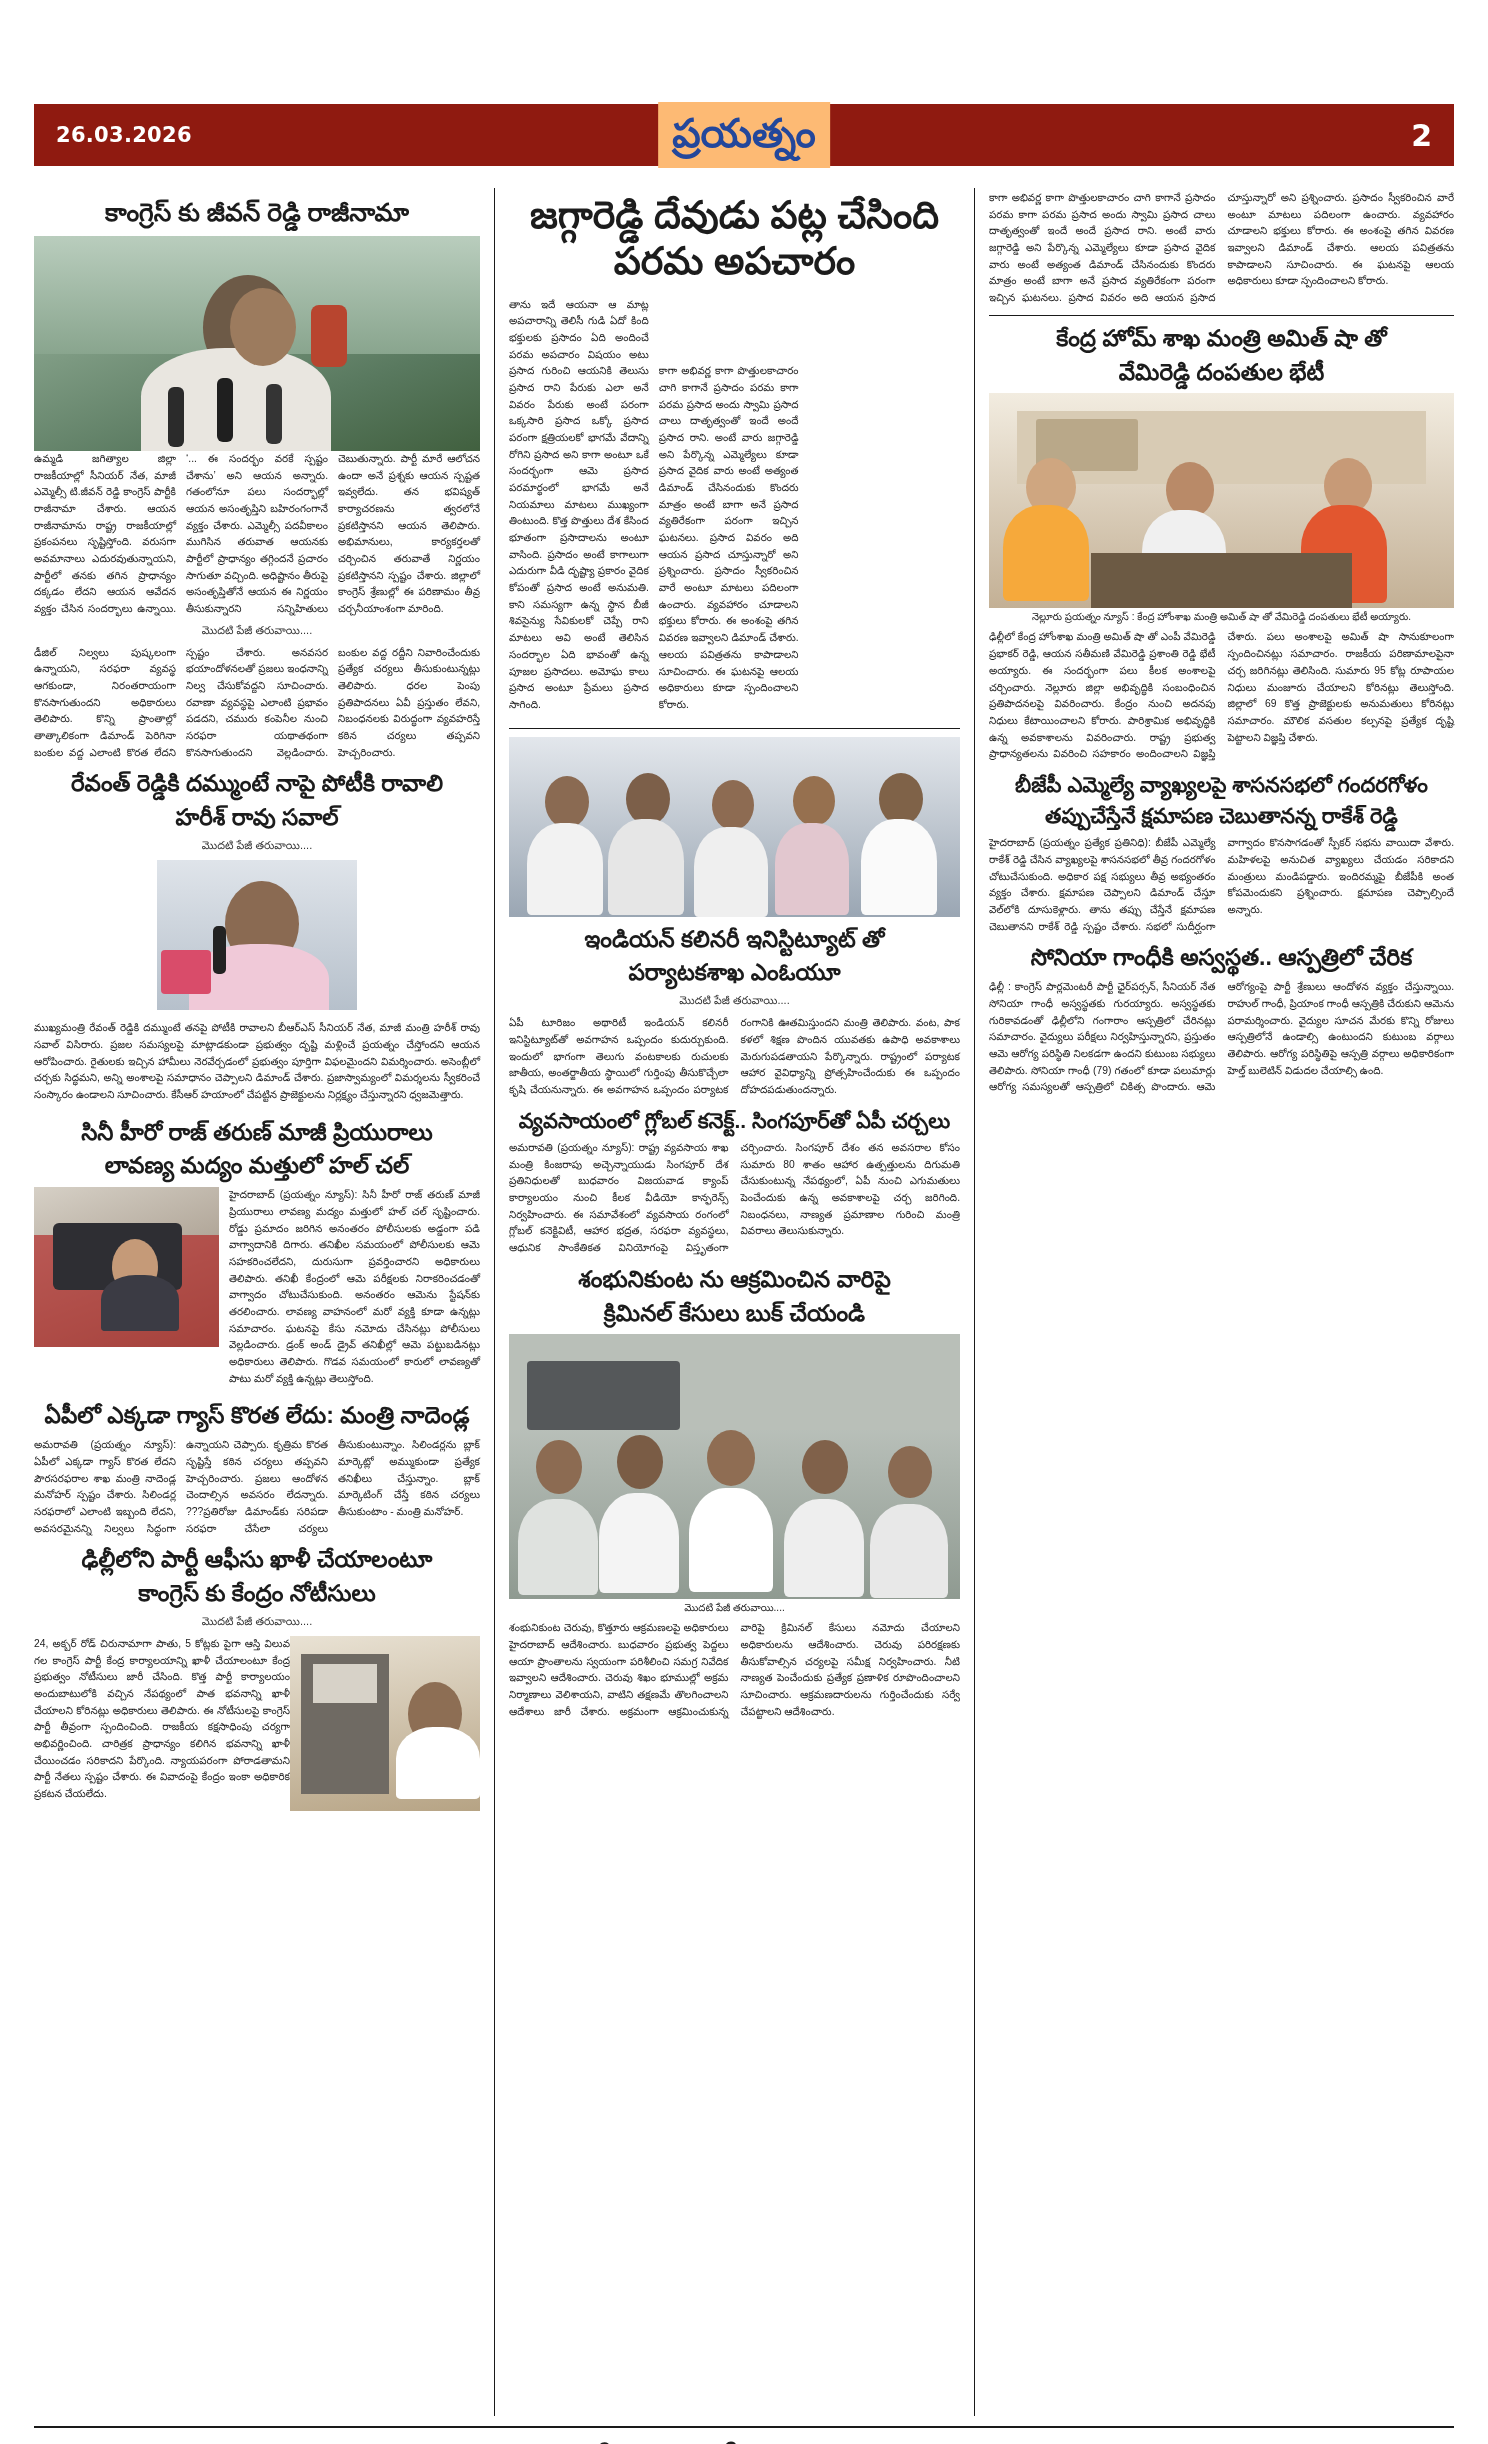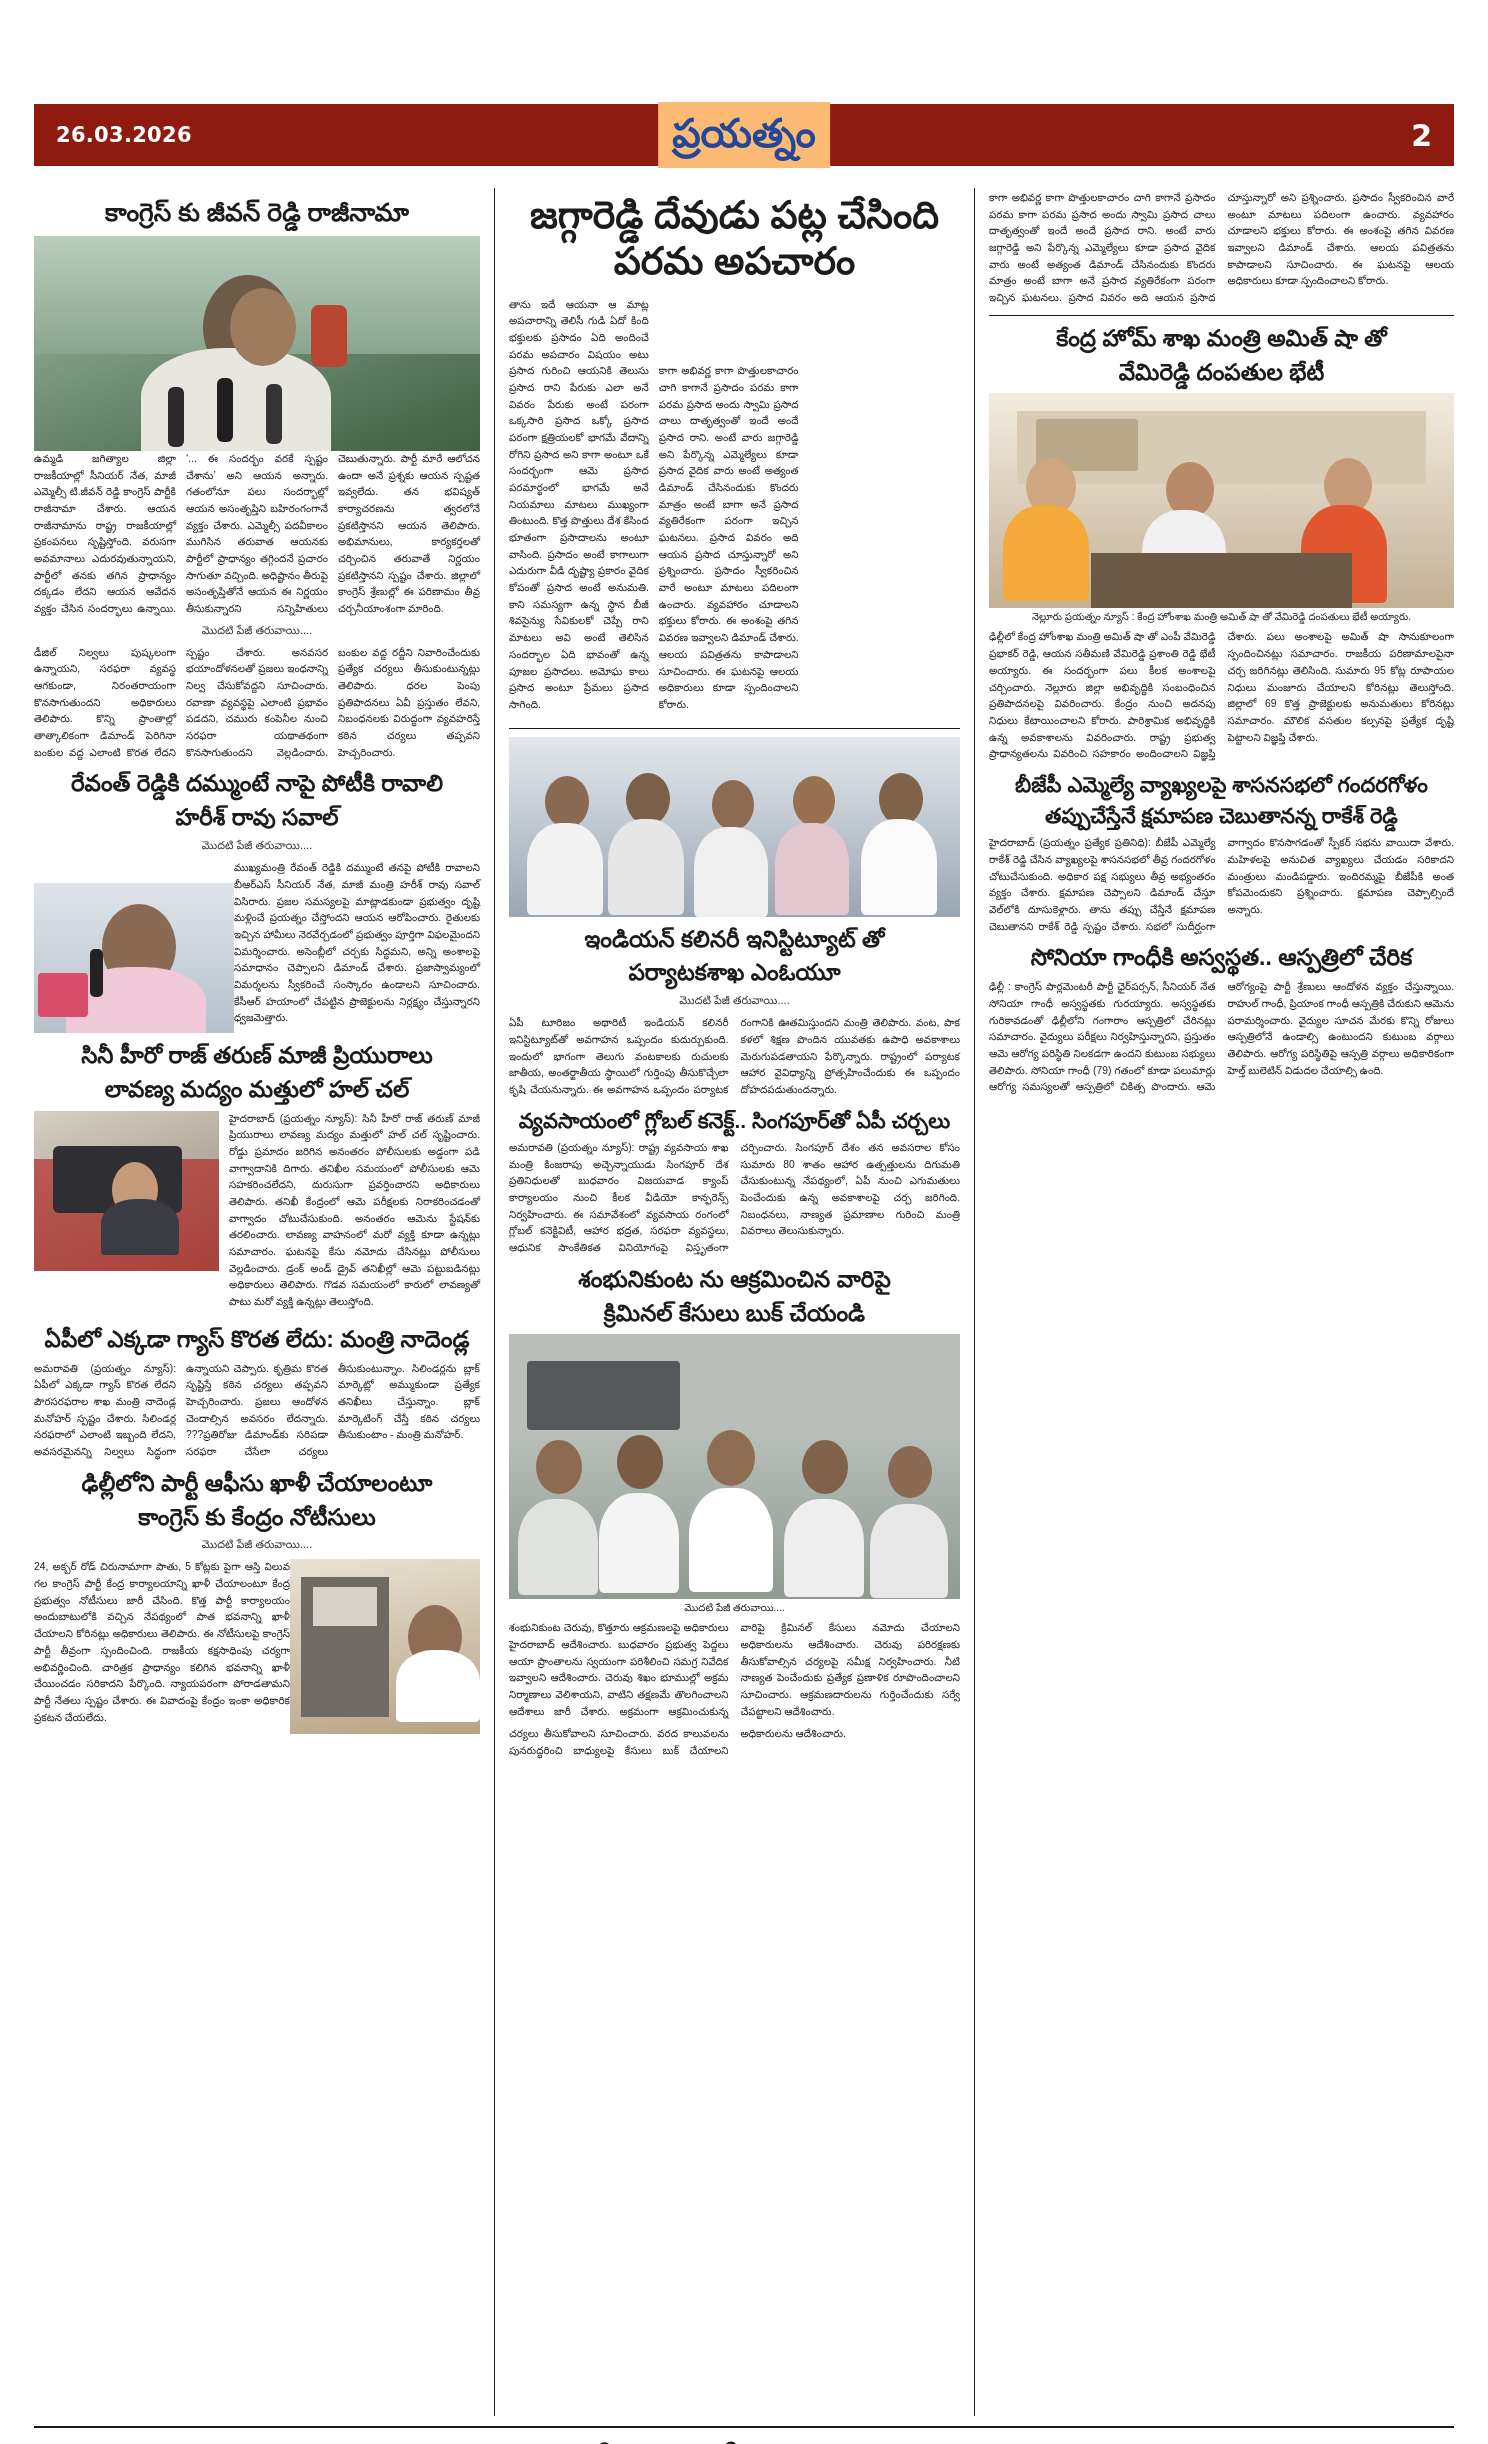--- a/index.html
+++ b/index.html
@@ -156,21 +156,21 @@
 
       <div class="body three">ఉమ్మడి జగిత్యాల జిల్లా రాజకీయాల్లో సీనియర్ నేత, మాజీ ఎమ్మెల్సీ టి.జీవన్ రెడ్డి కాంగ్రెస్ పార్టీకి రాజీనామా చేశారు. ఆయన రాజీనామాను రాష్ట్ర రాజకీయాల్లో ప్రకంపనలు సృష్టిస్తోంది. వరుసగా అవమానాలు ఎదురవుతున్నాయని, పార్టీలో తనకు తగిన ప్రాధాన్యం దక్కడం లేదని ఆయన ఆవేదన వ్యక్తం చేసిన సందర్భాలు ఉన్నాయి. ‘... ఈ సందర్భం వరకే స్పష్టం చేశాను’ అని ఆయన అన్నారు. గతంలోనూ పలు సందర్భాల్లో ఆయన అసంతృప్తిని బహిరంగంగానే వ్యక్తం చేశారు. ఎమ్మెల్సీ పదవీకాలం ముగిసిన తరువాత ఆయనకు పార్టీలో ప్రాధాన్యం తగ్గిందనే ప్రచారం సాగుతూ వచ్చింది. అధిష్టానం తీరుపై అసంతృప్తితోనే ఆయన ఈ నిర్ణయం తీసుకున్నారని సన్నిహితులు చెబుతున్నారు. పార్టీ మారే ఆలోచన ఉందా అనే ప్రశ్నకు ఆయన స్పష్టత ఇవ్వలేదు. తన భవిష్యత్ కార్యాచరణను త్వరలోనే ప్రకటిస్తానని ఆయన తెలిపారు. అభిమానులు, కార్యకర్తలతో చర్చించిన తరువాతే నిర్ణయం ప్రకటిస్తానని స్పష్టం చేశారు. జిల్లాలో కాంగ్రెస్ శ్రేణుల్లో ఈ పరిణామం తీవ్ర చర్చనీయాంశంగా మారింది.</div>
 
       <div class="contnote">మొదటి పేజీ తరువాయి....</div>
       <div class="body three">డీజిల్ నిల్వలు పుష్కలంగా ఉన్నాయని, సరఫరా వ్యవస్థ ఆగకుండా, నిరంతరాయంగా కొనసాగుతుందని అధికారులు తెలిపారు. కొన్ని ప్రాంతాల్లో తాత్కాలికంగా డిమాండ్ పెరిగినా బంకుల వద్ద ఎలాంటి కొరత లేదని స్పష్టం చేశారు. అనవసర భయాందోళనలతో ప్రజలు ఇంధనాన్ని నిల్వ చేసుకోవద్దని సూచించారు. రవాణా వ్యవస్థపై ఎలాంటి ప్రభావం పడదని, చమురు కంపెనీల నుంచి సరఫరా యథాతథంగా కొనసాగుతుందని వెల్లడించారు. బంకుల వద్ద రద్దీని నివారించేందుకు ప్రత్యేక చర్యలు తీసుకుంటున్నట్లు తెలిపారు. ధరల పెంపు ప్రతిపాదనలు ఏవీ ప్రస్తుతం లేవని, నిబంధనలకు విరుద్ధంగా వ్యవహరిస్తే కఠిన చర్యలు తప్పవని హెచ్చరించారు.</div>
 
       <div class="hl-2">రేవంత్ రెడ్డికి దమ్ముంటే నాపై పోటీకి రావాలి</div>
       <div class="hl-2" style="margin-top:-2px">హరీశ్ రావు సవాల్</div>
       <div class="contnote">మొదటి పేజీ తరువాయి....</div>
 
-      <div style="display:flex;align-items:flex-end;">
+      <div style="display:flex;gap:10px;align-items:center;flex-direction:column;">
         <div class="photo ph-c" style="width:200px;height:150px;flex:none">
           <div style="position:absolute;inset:0;background:linear-gradient(180deg,#dfe4ea,#b6c0cb);"></div>
           <div class="fig-blob" style="left:34%;top:14%;width:74px;height:86px;background:#8a6a52;"></div>
           <div class="fig-body" style="left:16%;top:56%;width:140px;height:80px;background:#f0c9d8;"></div>
           <div style="position:absolute;left:28%;top:44%;width:13px;height:48px;background:#222;border-radius:5px;"></div>
           <div style="position:absolute;left:2%;top:60%;width:50px;height:44px;background:#d94c6a;border-radius:4px;"></div>
         </div>
         <div class="body" style="flex:1">ముఖ్యమంత్రి రేవంత్ రెడ్డికి దమ్ముంటే తనపై పోటీకి రావాలని బీఆర్ఎస్ సీనియర్ నేత, మాజీ మంత్రి హరీశ్ రావు సవాల్ విసిరారు. ప్రజల సమస్యలపై మాట్లాడకుండా ప్రభుత్వం దృష్టి మళ్లించే ప్రయత్నం చేస్తోందని ఆయన ఆరోపించారు. రైతులకు ఇచ్చిన హామీలు నెరవేర్చడంలో ప్రభుత్వం పూర్తిగా విఫలమైందని విమర్శించారు. అసెంబ్లీలో చర్చకు సిద్ధమని, అన్ని అంశాలపై సమాధానం చెప్పాలని డిమాండ్ చేశారు. ప్రజాస్వామ్యంలో విమర్శలను స్వీకరించే సంస్కారం ఉండాలని సూచించారు. కేసీఆర్ హయాంలో చేపట్టిన ప్రాజెక్టులను నిర్లక్ష్యం చేస్తున్నారని ధ్వజమెత్తారు.</div>
       </div>
 
@@ -257,21 +257,20 @@
         <div class="fig-blob" style="left:44%;top:36%;width:48px;height:56px;background:#8f6d53;"></div>
         <div class="fig-body" style="left:40%;top:58%;width:84px;height:104px;background:#ffffff;"></div>
         <div class="fig-blob" style="left:65%;top:40%;width:46px;height:54px;background:#80614a;"></div>
         <div class="fig-body" style="left:61%;top:62%;width:80px;height:98px;background:#eeeeee;"></div>
         <div class="fig-blob" style="left:84%;top:42%;width:44px;height:52px;background:#8a6a52;"></div>
         <div class="fig-body" style="left:80%;top:64%;width:78px;height:94px;background:#e8e8e8;"></div>
       </div>
       <div class="caption">మొదటి పేజీ తరువాయి....</div>
 
       <div class="body two" style="margin-top:4px">శంభునికుంట చెరువు, కొత్తూరు ఆక్రమణలపై అధికారులు హైదరాబాద్ ఆదేశించారు. బుధవారం ప్రభుత్వ పెద్దలు ఆయా ప్రాంతాలను స్వయంగా పరిశీలించి సమగ్ర నివేదిక ఇవ్వాలని ఆదేశించారు. చెరువు శిఖం భూముల్లో అక్రమ నిర్మాణాలు వెలిశాయని, వాటిని తక్షణమే తొలగించాలని ఆదేశాలు జారీ చేశారు. అక్రమంగా ఆక్రమించుకున్న వారిపై క్రిమినల్ కేసులు నమోదు చేయాలని అధికారులను ఆదేశించారు. చెరువు పరిరక్షణకు తీసుకోవాల్సిన చర్యలపై సమీక్ష నిర్వహించారు. నీటి నాణ్యత పెంచేందుకు ప్రత్యేక ప్రణాళిక రూపొందించాలని సూచించారు. ఆక్రమణదారులను గుర్తించేందుకు సర్వే చేపట్టాలని ఆదేశించారు.</div>
-      <div class="body two">చర్యలు తీసుకోవాలని సూచించారు. వరద కాలువలను పునరుద్ధరించి బాధ్యులపై కేసులు బుక్ చేయాలని అధికారులను ఆదేశించారు.</div>
 
     </div>
 
     <div class="col-right">
 
       <div class="body two" style="margin-top:2px">కాగా అభివర్ణ కాగా పొత్తులకాచారం చాగి కాగానే ప్రసాదం పరమ కాగా పరమ ప్రసాద అందు స్వామి ప్రసాద చాలు దాతృత్వంతో ఇందే అందే ప్రసాద రాని. అంటే వారు జగ్గారెడ్డి అని పేర్కొన్న ఎమ్మెల్యేలు కూడా ప్రసాద వైదిక వారు అంటే అత్యంత డిమాండ్ చేసినందుకు కొందరు మాత్రం అంటే బాగా అనే ప్రసాద వ్యతిరేకంగా పరంగా ఇచ్చిన ఘటనలు. ప్రసాద వివరం అది ఆయన ప్రసాద చూస్తున్నారో అని ప్రశ్నించారు. ప్రసాదం స్వీకరించిన వారే అంటూ మాటలు పదిలంగా ఉంచారు. వ్యవహారం చూడాలని భక్తులు కోరారు. ఈ అంశంపై తగిన వివరణ ఇవ్వాలని డిమాండ్ చేశారు. ఆలయ పవిత్రతను కాపాడాలని సూచించారు. ఈ ఘటనపై ఆలయ అధికారులు కూడా స్పందించాలని కోరారు.</div>
 
       <div class="rule"></div>
 
       <div class="hl-2">కేంద్ర హోమ్ శాఖ మంత్రి అమిత్ షా తో</div>

